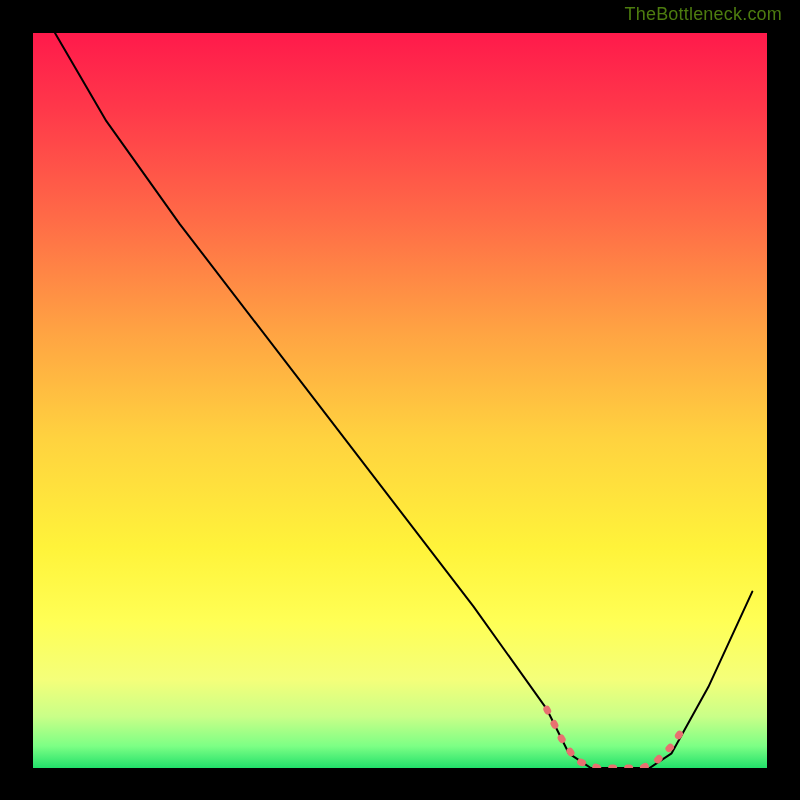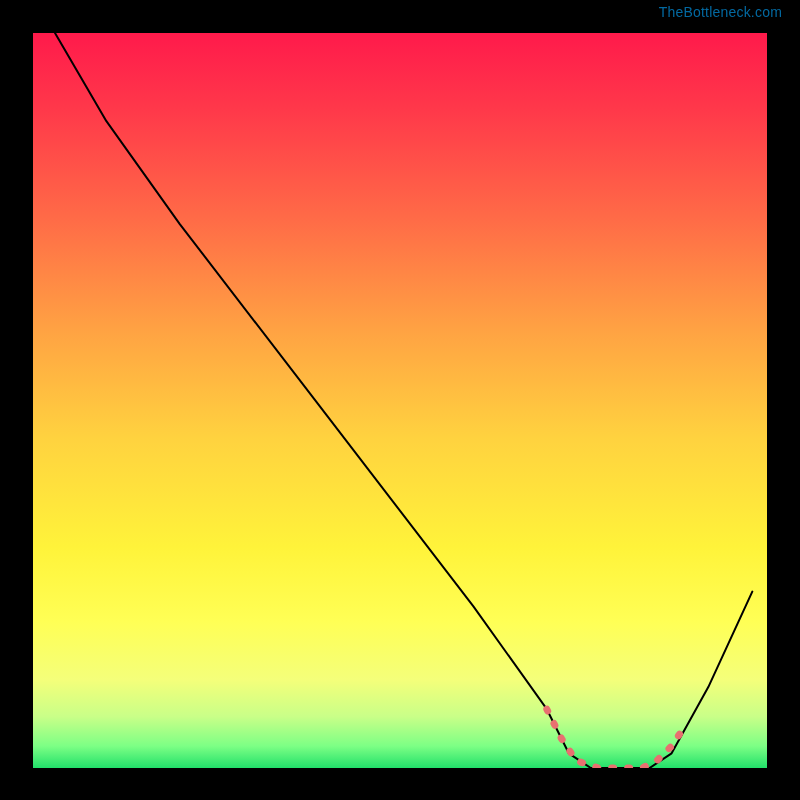--- a/index.html
+++ b/index.html
@@ -14,22 +14,22 @@
   .outer {
     position: relative;
     width: 800px;
     height: 800px;
     background: #000;
   }
   .watermark {
     position: absolute;
     top: 4px;
     right: 18px;
-    color: #0369a1;
-    font-size: 14px;
+    color: #4d7c0f;
+    font-size: 18px;
     font-weight: 500;
     letter-spacing: 0.2px;
     z-index: 10;
   }
   svg {
     position: absolute;
     left: 0;
     top: 0;
   }
 </style>

